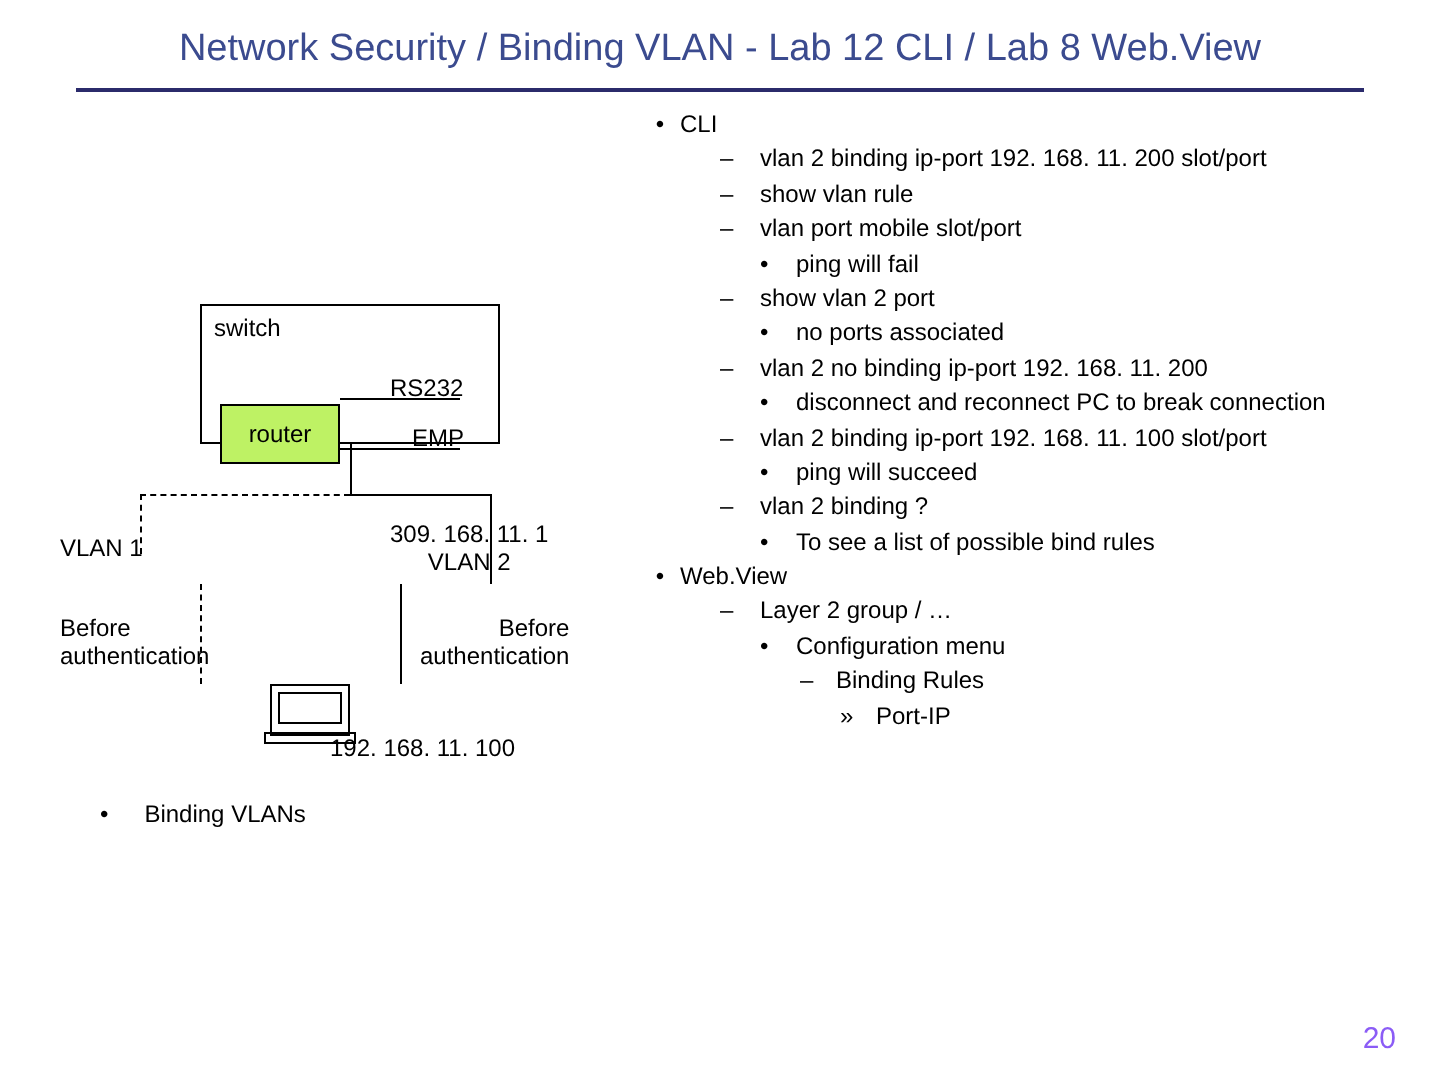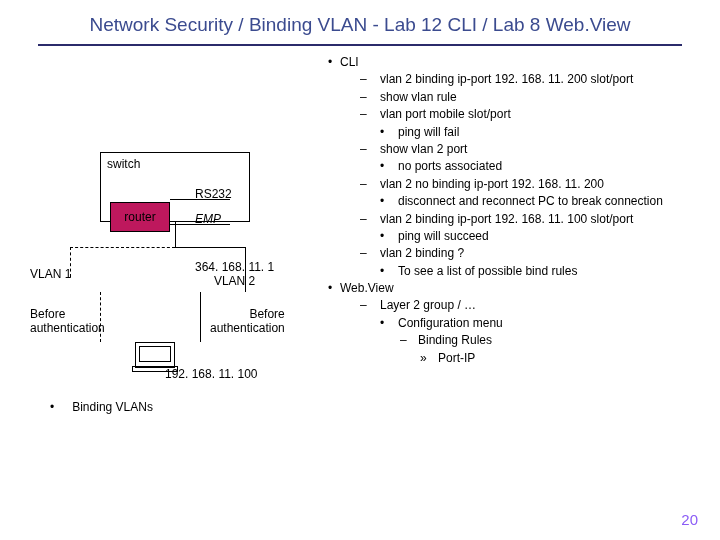--- a/index.html
+++ b/index.html
@@ -53,31 +53,31 @@
     border: 1px solid #000;
   }
   .switch-box .lab {
     position: absolute; left: 6px; top: 4px;
   }
   .router-box {
     position: absolute;
     left: 80px; top: 50px;
     width: 60px; height: 30px;
     border: 1px solid #000;
-    background: #be185d;
+    background: #bef264;
     display: flex; align-items: center; justify-content: center;
     z-index: 2;
   }
   .rs232 {
     position: absolute;
     left: 165px; top: 35px;
   }
   .emp {
     position: absolute;
-    left: 165px; top: 60px; font-style: italic;
+    left: 176px; top: 60px;
   }
   .line-h {
     position: absolute;
     height: 1px; background: #000;
   }
   .line-v {
     position: absolute;
     width: 1px; background: #000;
   }
   .line-dash-h {
@@ -175,21 +175,21 @@
       <div class="line-v" style="left:145px; top:70px; height:25px;"></div>
 
       <div class="line-dash-h" style="left:40px; top:95px; width:105px;"></div>
       <div class="line-v" style="left:40px; top:95px; height:30px; border-left:1px dashed #000; background:none; width:0;"></div>
 
       <div class="line-h" style="left:145px; top:95px; width:70px;"></div>
       <div class="line-v" style="left:215px; top:95px; height:45px;"></div>
 
       <span class="vlan1">VLAN 1</span>
       <div class="ip1">
-        <div>364. 168. 11. 1</div>
+        <div>309. 168. 11. 1</div>
         <div>VLAN 2</div>
       </div>
 
       <div class="line-v" style="left:70px; top:140px; height:50px; border-left:1px dashed #000; background:none; width:0;"></div>
       <div class="line-v" style="left:170px; top:140px; height:50px;"></div>
 
       <div class="before">
         <div>Before</div>
         <div>authentication</div>
       </div>

